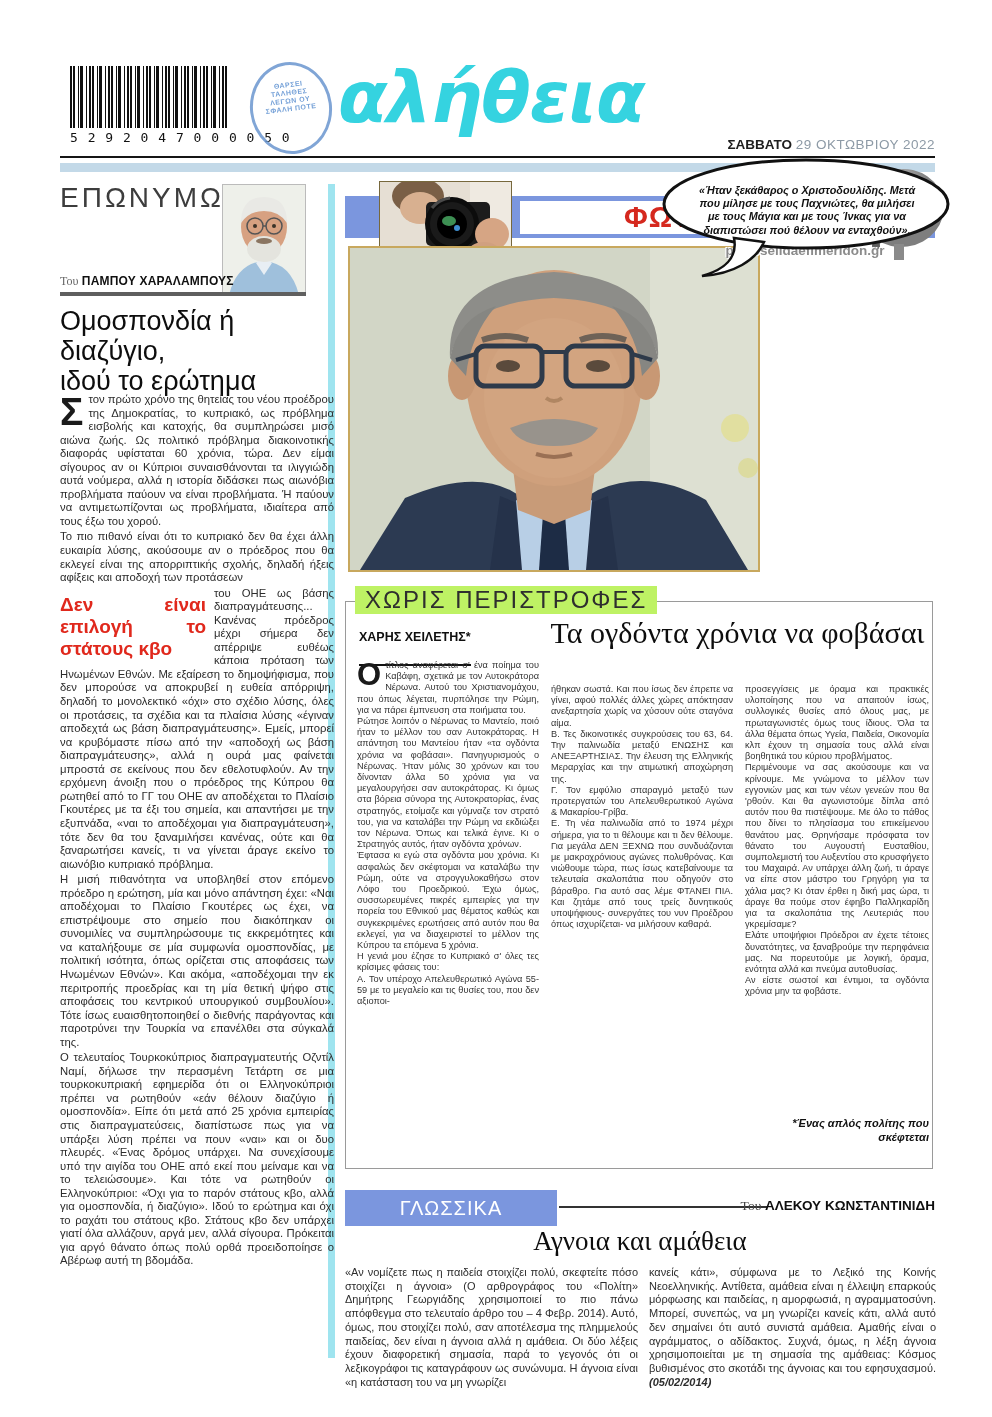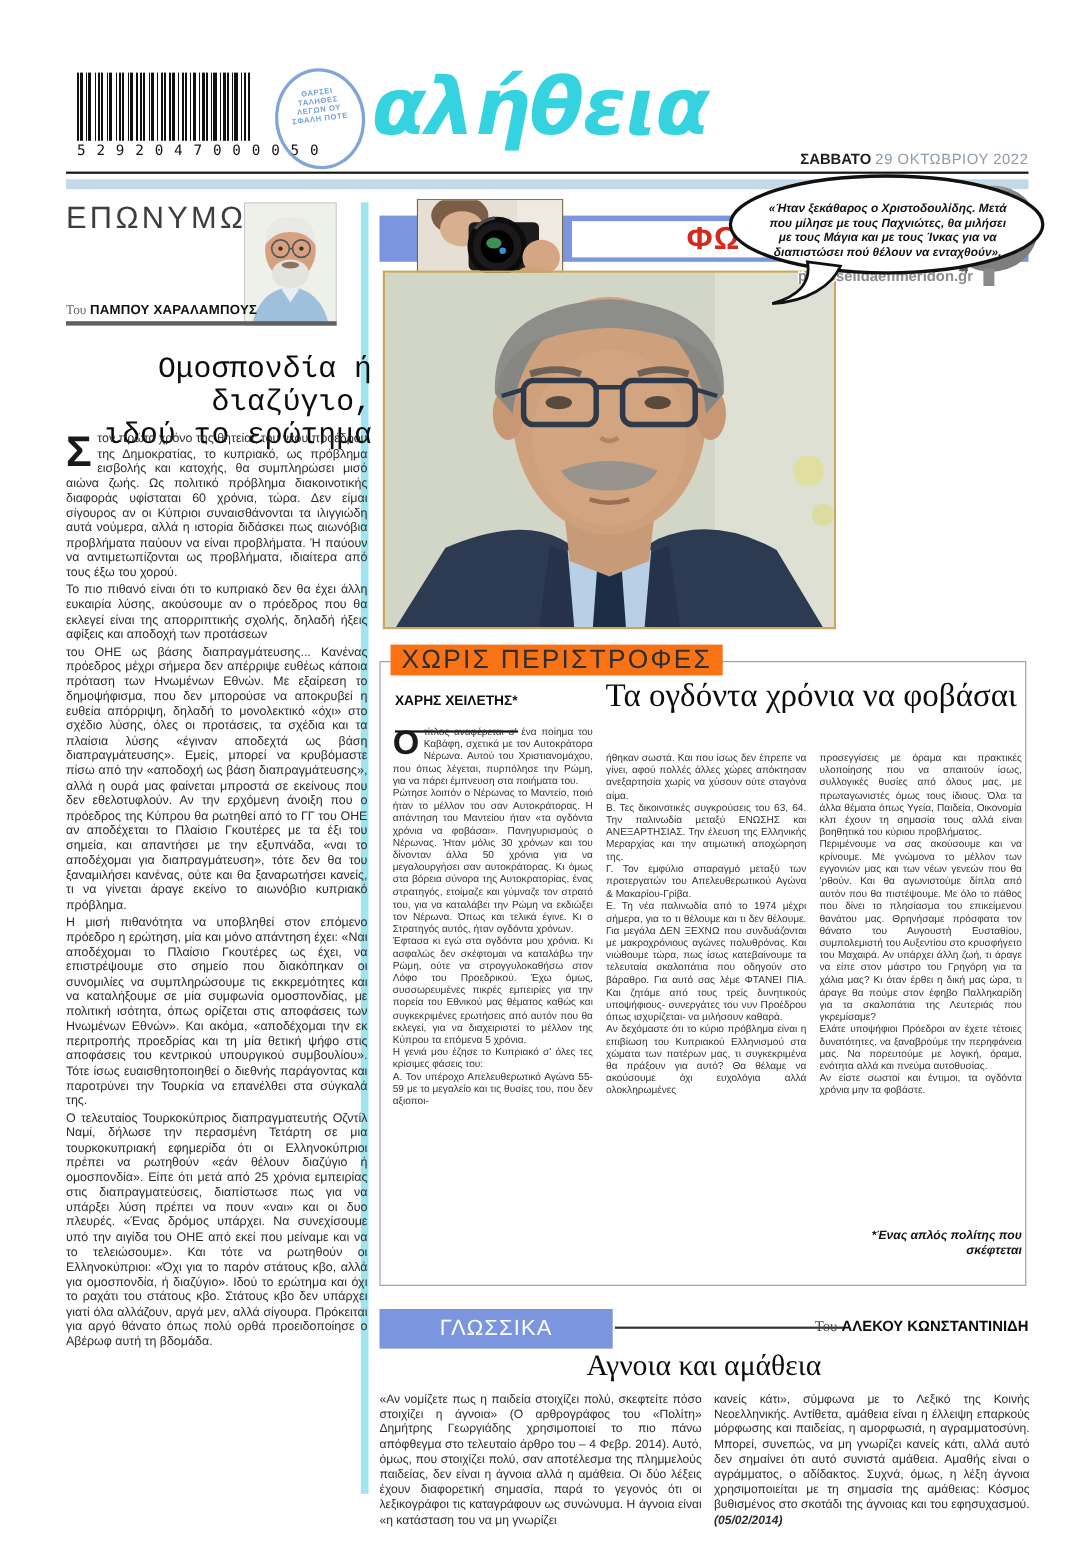--- a/index.html
+++ b/index.html
@@ -20,40 +20,40 @@
   .blue-band-top{left:60px;top:163px;width:875px;height:9px;background:#c3d9e8;}
 
   
   .ep-section{left:60px;top:182px;font-size:28px;font-weight:200;letter-spacing:3px;color:#3d3d3d;}
   .author-photo{left:222px;top:184px;width:84px;height:112px;border:1px solid #bbb;box-sizing:border-box;}
   .cyan-bar{left:328px;top:184px;width:7px;height:1174px;background:#9fe4ef;}
   .ep-byline{left:60px;top:274px;font-size:12px;white-space:nowrap;}
   .ep-byline .pfx{font-family:"Liberation Serif",serif;color:#666;}
   .ep-byline b{color:#101010;letter-spacing:.2px;}
   .ep-bar{left:60px;top:292px;width:246px;height:4px;background:#5f5f5f;}
-  .ep-headline{left:60px;top:322px;width:278px;font-family:Liberation Mono, monospace;font-size:27px;line-height:30px;color:#0d0d0d;text-align:right;}
+  .ep-headline{left:60px;top:306px;width:278px;font-family:Liberation Sans, sans-serif;font-size:27px;line-height:30px;color:#0d0d0d;}
   .ep-body{left:60px;top:393px;width:274px;height:972px;overflow:hidden;}
   .ep-body p{margin:0 0 2px;text-align:justify;font-size:11.3px;line-height:13.55px;color:#2c2c2c;}
   .dc{float:left;font-size:39px;line-height:31px;font-weight:bold;color:#1a1a1a;padding:3px 5px 0 0;}
   .pq{float:left;width:146px;padding:7px 8px 6px 0;font-size:19px;line-height:22px;font-weight:bold;color:#e0281c;}
 
   
   .photo-banner{left:345px;top:196px;width:590px;height:42px;background:#7b96de;z-index:1;}
   .photographer{left:379px;top:181px;width:131px;height:79px;border:1px solid #77683c;z-index:2;box-sizing:content-box;}
   .foto-box{left:520px;top:201px;width:402px;height:33px;background:#fff;z-index:2;}
   .foto-label{padding-left:104px;font-size:29px;line-height:33px;font-weight:bold;color:#d5281e;letter-spacing:1px;white-space:nowrap;}
   .dish{left:856px;top:168px;width:88px;height:94px;z-index:3;}
   .bubble{left:650px;top:158px;width:300px;height:130px;z-index:6;}
   .bubble-text{position:absolute;left:46px;top:26px;width:222px;text-align:center;font-size:10.8px;line-height:13.2px;font-weight:bold;font-style:italic;color:#111;}
   .watermark{left:660px;top:243px;width:290px;text-align:center;font-size:13.5px;font-weight:bold;color:#8b8b8b;z-index:5;text-shadow:0 0 2px #fff,1px 1px 0 #fff,-1px -1px 0 #fff;}
   .main-photo{left:348px;top:246px;width:412px;height:326px;border:2px solid #c8a85e;box-sizing:border-box;z-index:2;}
 
   
   .main-box{left:345px;top:601px;width:588px;height:568px;border:1.5px solid #9a9a9a;box-sizing:border-box;}
-  .main-section{left:355px;top:586px;background:#f97316;padding:0 10px;font-size:24px;font-weight:200;letter-spacing:2px;color:#2e2e2e;z-index:2;}
+  .main-section{left:355px;top:586px;background:#bef264;padding:0 10px;font-size:24px;font-weight:200;letter-spacing:2px;color:#2e2e2e;z-index:2;}
   .main-author{left:359px;top:630px;font-size:12.5px;font-weight:bold;color:#0f0f0f;border-bottom:2px solid #111;padding-bottom:20px;z-index:2;}
   .main-headline{left:545px;top:616px;width:385px;text-align:center;font-family:"Liberation Serif",serif;font-size:30px;color:#0d0d0d;z-index:2;}
   .mcol{overflow:hidden;z-index:2;}
   .mcol p{margin:0;text-align:justify;font-size:9.2px;line-height:11.2px;color:#333;}
   .mcol1{left:357px;top:660px;width:182px;height:500px;}
   .mcol2{left:551px;top:684px;width:182px;height:478px;}
   .mcol3{left:745px;top:684px;width:184px;height:422px;}
   .dc2{float:left;font-size:31px;line-height:25px;font-weight:bold;color:#1a1a1a;padding:2px 4px 0 0;}
   .signature{left:745px;top:1116px;width:184px;text-align:right;font-size:11px;line-height:14px;font-weight:bold;font-style:italic;color:#111;}
 
@@ -124,20 +124,24 @@
 
 <div class="abs ep-headline">
   <div>Ομοσπονδία ή διαζύγιο,</div>
   <div>ιδού το ερώτημα</div>
 </div>
 
 <div class="abs ep-body">
   <p><span class="dc">Σ</span><span>τον πρώτο χρόνο της θητείας του νέου προέδρου της Δημοκρατίας, το κυπριακό, ως πρόβλημα εισβολής και κατοχής, θα συμπληρώσει μισό αιώνα ζωής. Ως πολιτικό πρόβλημα διακοινοτικής διαφοράς υφίσταται 60 χρόνια, τώρα. Δεν είμαι σίγουρος αν οι Κύπριοι συναισθάνονται τα ιλιγγιώδη αυτά νούμερα, αλλά η ιστορία διδάσκει πως αιωνόβια προβλήματα παύουν να είναι προβλήματα. Ή παύουν να αντιμετωπίζονται ως προβλήματα, ιδιαίτερα από τους έξω του χορού.</span></p>
   <p><span>Το πιο πιθανό είναι ότι το κυπριακό δεν θα έχει άλλη ευκαιρία λύσης, ακούσουμε αν ο πρόεδρος που θα εκλεγεί είναι της απορριπτικής σχολής, δηλαδή ήξεις αφίξεις και αποδοχή των προτάσεων</span></p>
   <p>
+    <span class="pq">
+      <span>Δεν είναι επιλογή</span>
+      <span>το στάτους κβο</span>
+    </span>
     <span>του ΟΗΕ ως βάσης διαπραγμάτευσης... Κανένας πρόεδρος μέχρι σήμερα δεν απέρριψε ευθέως κάποια πρόταση των Ηνωμένων Εθνών. Με εξαίρεση το δημοψήφισμα, που δεν μπορούσε να αποκρυβεί η ευθεία απόρριψη, δηλαδή το μονολεκτικό «όχι» στο σχέδιο λύσης, όλες οι προτάσεις, τα σχέδια και τα πλαίσια λύσης «έγιναν αποδεχτά ως βάση διαπραγμάτευσης». Εμείς, μπορεί να κρυβόμαστε πίσω από την «αποδοχή ως βάση διαπραγμάτευσης», αλλά η ουρά μας φαίνεται μπροστά σε εκείνους που δεν εθελοτυφλούν. Αν την ερχόμενη άνοιξη που ο πρόεδρος της Κύπρου θα ρωτηθεί από το ΓΓ του ΟΗΕ αν αποδέχεται το Πλαίσιο Γκουτέρες με τα έξι του σημεία, και απαντήσει με την εξυπνάδα, «ναι το αποδέχομαι για διαπραγμάτευση», τότε δεν θα του ξαναμιλήσει κανένας, ούτε και θα ξαναρωτήσει κανείς, τι να γίνεται άραγε εκείνο το αιωνόβιο κυπριακό πρόβλημα.</span>
   </p>
   <p>Η μισή πιθανότητα να υποβληθεί στον επόμενο πρόεδρο η ερώτηση, μία και μόνο απάντηση έχει: «Ναι αποδέχομαι το Πλαίσιο Γκουτέρες ως έχει, να επιστρέψουμε στο σημείο που διακόπηκαν οι συνομιλίες να συμπληρώσουμε τις εκκρεμότητες και να καταλήξουμε σε μία συμφωνία ομοσπονδίας, με πολιτική ισότητα, όπως ορίζεται στις αποφάσεις των Ηνωμένων Εθνών». Και ακόμα, «αποδέχομαι την εκ περιτροπής προεδρίας και τη μία θετική ψήφο στις αποφάσεις του κεντρικού υπουργικού συμβουλίου». Τότε ίσως ευαισθητοποιηθεί ο διεθνής παράγοντας και παροτρύνει την Τουρκία να επανέλθει στα σύγκαλά της.</p>
   <p>Ο τελευταίος Τουρκοκύπριος διαπραγματευτής Οζντίλ Ναμί, δήλωσε την περασμένη Τετάρτη σε μια τουρκοκυπριακή εφημερίδα ότι οι Ελληνοκύπριοι πρέπει να ρωτηθούν «εάν θέλουν διαζύγιο ή ομοσπονδία». Είπε ότι μετά από 25 χρόνια εμπειρίας στις διαπραγματεύσεις, διαπίστωσε πως για να υπάρξει λύση πρέπει να πουν «ναι» και οι δυο πλευρές. «Ένας δρόμος υπάρχει. Να συνεχίσουμε υπό την αιγίδα του ΟΗΕ από εκεί που μείναμε και να το τελειώσουμε». Και τότε να ρωτηθούν οι Ελληνοκύπριοι: «Όχι για το παρόν στάτους κβο, αλλά για ομοσπονδία, ή διαζύγιο». Ιδού το ερώτημα και όχι το ραχάτι του στάτους κβο. Στάτους κβο δεν υπάρχει γιατί όλα αλλάζουν, αργά μεν, αλλά σίγουρα. Πρόκειται για αργό θάνατο όπως πολύ ορθά προειδοποίησε ο Αβέρωφ αυτή τη βδομάδα.</p>
 </div>
 
 <div class="abs photo-banner"></div>
 
 <div class="abs photographer">
   <svg width="131" height="79" viewBox="0 0 131 79">
@@ -232,21 +236,20 @@
   <p>Έφτασα κι εγώ στα ογδόντα μου χρόνια. Κι ασφαλώς δεν σκέφτομαι να καταλάβω την Ρώμη, ούτε να στρογγυλοκαθήσω στον Λόφο του Προεδρικού. Έχω όμως, συσσωρευμένες πικρές εμπειρίες για την πορεία του Εθνικού μας θέματος καθώς και συγκεκριμένες ερωτήσεις από αυτόν που θα εκλεγεί, για να διαχειριστεί το μέλλον της Κύπρου τα επόμενα 5 χρόνια.</p>
   <p>Η γενιά μου έζησε το Κυπριακό σ' όλες τες κρίσιμες φάσεις του:</p>
   <p>Α. Τον υπέροχο Απελευθερωτικό Αγώνα 55-59 με το μεγαλείο και τις θυσίες του, που δεν αξιοποι-</p>
 </div>
 
 <div class="abs mcol mcol2">
   <p>ήθηκαν σωστά. Και που ίσως δεν έπρεπε να γίνει, αφού πολλές άλλες χώρες απόκτησαν ανεξαρτησία χωρίς να χύσουν ούτε σταγόνα αίμα.</p>
   <p>Β. Τες δικοινοτικές συγκρούσεις του 63, 64. Την παλινωδία μεταξύ ΕΝΩΣΗΣ και ΑΝΕΞΑΡΤΗΣΙΑΣ. Την έλευση της Ελληνικής Μεραρχίας και την ατιμωτική αποχώρηση της.</p>
   <p>Γ. Τον εμφύλιο σπαραγμό μεταξύ των προτεργατών του Απελευθερωτικού Αγώνα &amp; Μακαρίου-Γρίβα.</p>
   <p>Ε. Τη νέα παλινωδία από το 1974 μέχρι σήμερα, για το τι θέλουμε και τι δεν θέλουμε. Για μεγάλα ΔΕΝ ΞΕΧΝΩ που συνδυάζονται με μακροχρόνιους αγώνες πολυθρόνας. Και νιώθουμε τώρα, πως ίσως κατεβαίνουμε τα τελευταία σκαλοπάτια που οδηγούν στο βάραθρο. Για αυτό σας λέμε ΦΤΑΝΕΙ ΠΙΑ. Και ζητάμε από τους τρείς δυνητικούς υποψήφιους- συνεργάτες του νυν Προέδρου όπως ισχυρίζεται- να μιλήσουν καθαρά.</p>
-  <p>Αν δεχόμαστε ότι το κύριο πρόβλημα είναι η επιβίωση του Κυπριακού Ελληνισμού στα χώματα των πατέρων μας, τι συγκεκριμένα θα πράξουν για αυτό? Θα θέλαμε να ακούσουμε όχι ευχολόγια αλλά ολοκληρωμένες</p>
 </div>
 
 <div class="abs mcol mcol3">
   <p>προσεγγίσεις με όραμα και πρακτικές υλοποίησης που να απαιτούν ίσως, συλλογικές θυσίες από όλους μας, με πρωταγωνιστές όμως τους ίδιους. Όλα τα άλλα θέματα όπως Υγεία, Παιδεία, Οικονομία κλπ έχουν τη σημασία τους αλλά είναι βοηθητικά του κύριου προβλήματος.</p>
   <p>Περιμένουμε να σας ακούσουμε και να κρίνουμε. Με γνώμονα το μέλλον των εγγονιών μας και των νέων γενεών που θα 'ρθούν. Και θα αγωνιστούμε δίπλα από αυτόν που θα πιστέψουμε. Με όλο το πάθος που δίνει το πλησίασμα του επικείμενου θανάτου μας. Θρηνήσαμε πρόσφατα τον θάνατο του Αυγουστή Ευσταθίου, συμπολεμιστή του Αυξεντίου στο κρυσφήγετο του Μαχαιρά. Αν υπάρχει άλλη ζωή, τι άραγε να είπε στον μάστρο του Γρηγόρη για τα χάλια μας? Κι όταν έρθει η δική μας ώρα, τι άραγε θα πούμε στον έφηβο Παλληκαρίδη για τα σκαλοπάτια της Λευτεριάς που γκρεμίσαμε?</p>
   <p>Ελάτε υποψήφιοι Πρόεδροι αν έχετε τέτοιες δυνατότητες, να ξαναβρούμε την περηφάνεια μας. Να πορευτούμε με λογική, όραμα, ενότητα αλλά και πνεύμα αυτοθυσίας.</p>
   <p>Αν είστε σωστοί και έντιμοι, τα ογδόντα χρόνια μην τα φοβάστε.</p>
 </div>
 
 <div class="abs signature">*Ένας απλός πολίτης που σκέφτεται</div>

